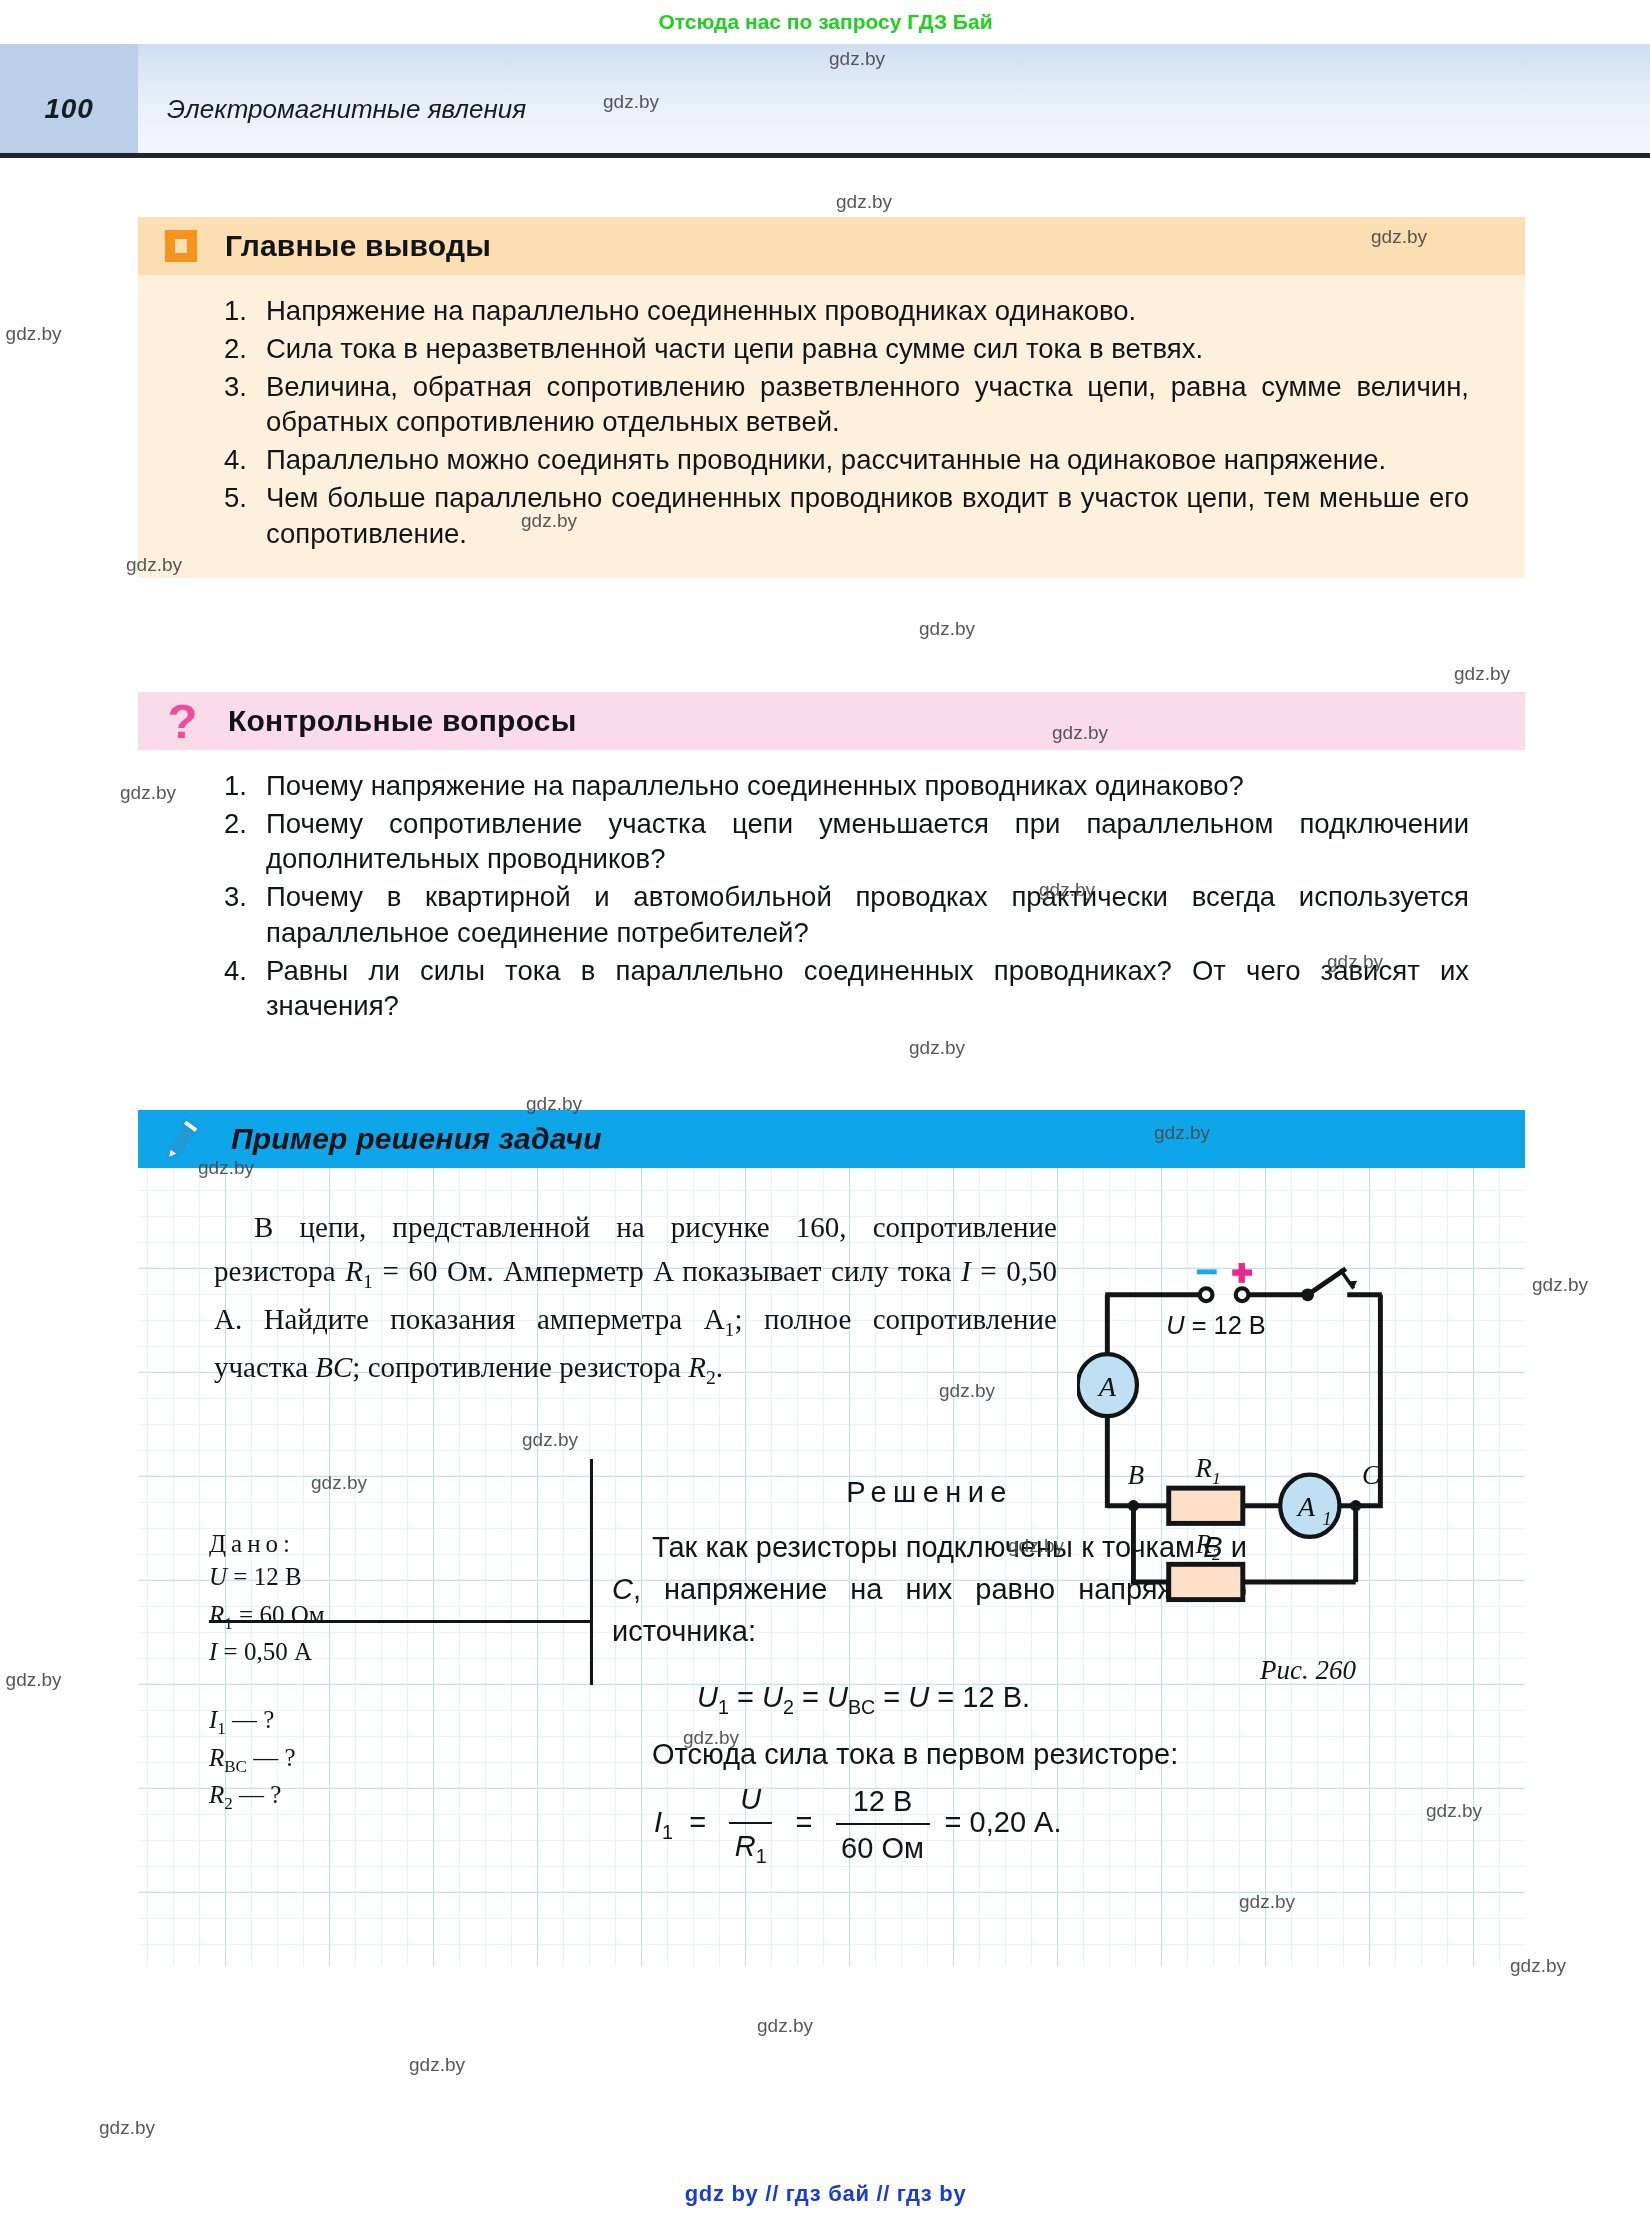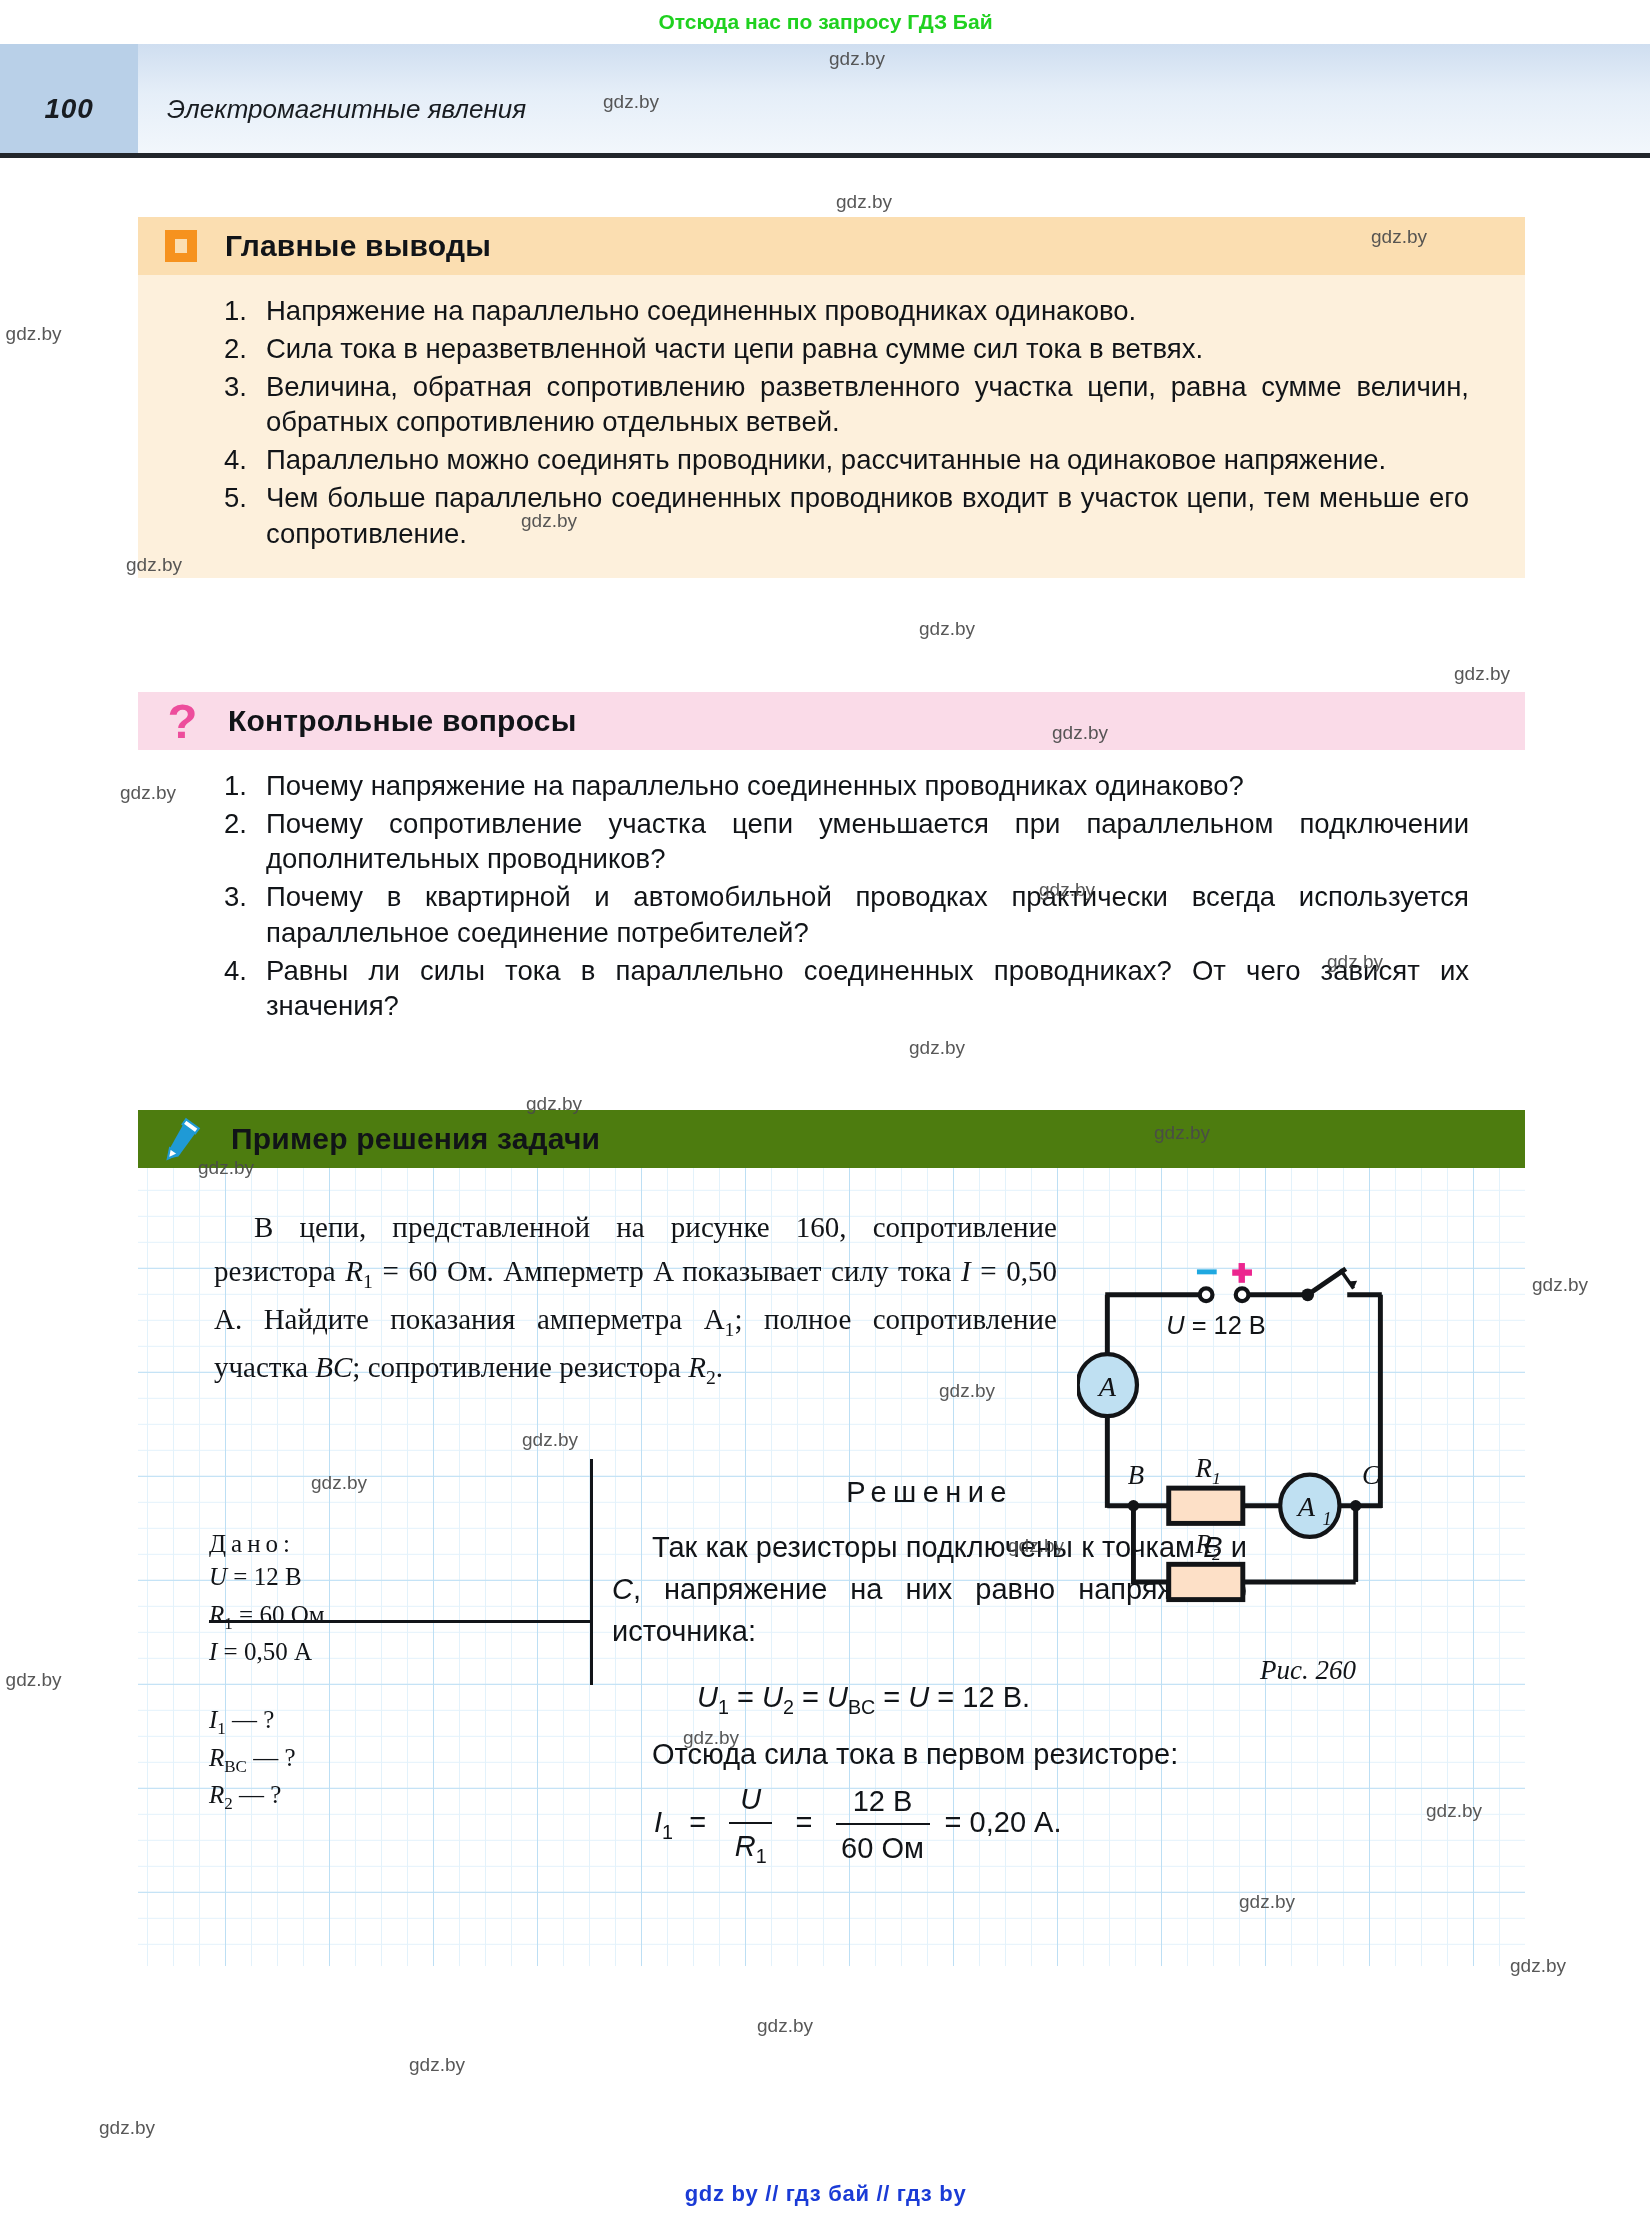--- a/index.html
+++ b/index.html
@@ -39,21 +39,21 @@
   #conclusions .panel-head{background:#fbdeb1;}
   #conclusions .panel-body{background:#fdf0dc;padding:18.3px 56px 24px 86px;}
 
   
   #questions{left:138px;top:692px;width:1387px;}
   #questions .panel-head{background:#fadbe8;}
   #questions .panel-body{background:#ffffff;padding:18.3px 56px 14px 86px;}
 
   
   #example{left:138px;top:1110px;width:1387px;}
-  #example .panel-head{background:#4d7c0f;}
+  #example .panel-head{background:#0ea5e9;font-style:italic;}
   #example .panel-body{
     position:relative;height:798px;padding:0;
     background-color:#ffffff;
     background-image:
       linear-gradient(to right, #bddff4 1.4px, transparent 1.4px),
       linear-gradient(to bottom, #bddff4 1.4px, transparent 1.4px),
       linear-gradient(to right, #e3f2fb 0.7px, transparent 0.7px),
       linear-gradient(to bottom, #e3f2fb 0.7px, transparent 0.7px);
     background-size:104px 104px,104px 104px,26px 26px,26px 26px;
     background-position:-17px -4.2px,-17px -4.2px,-17px -4.2px,-17px -4.2px;

